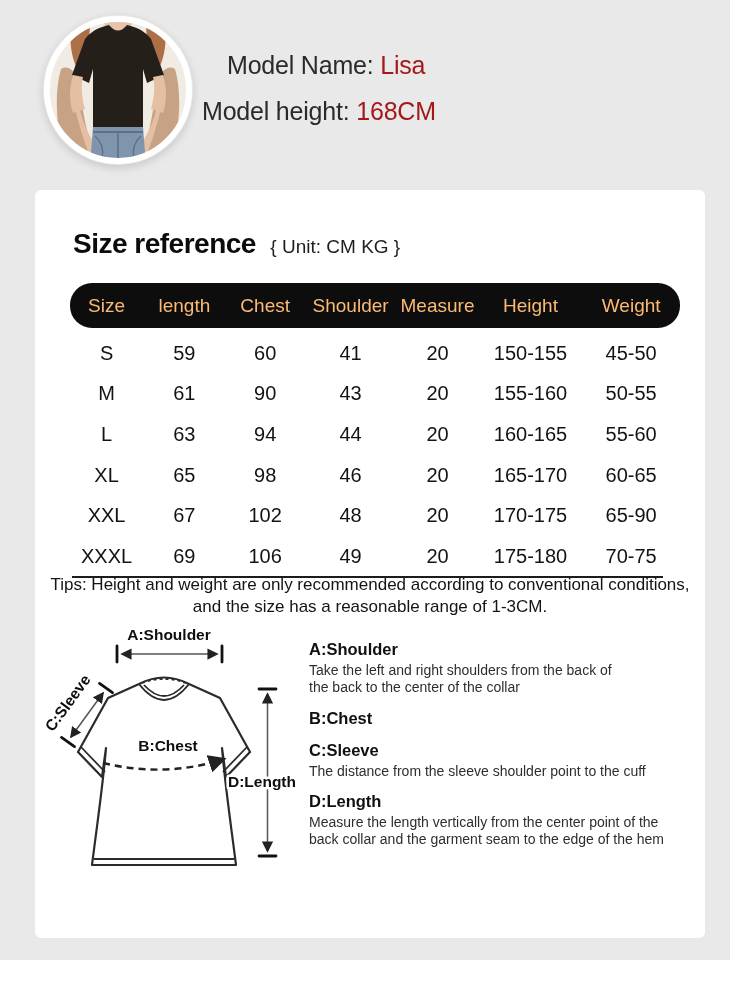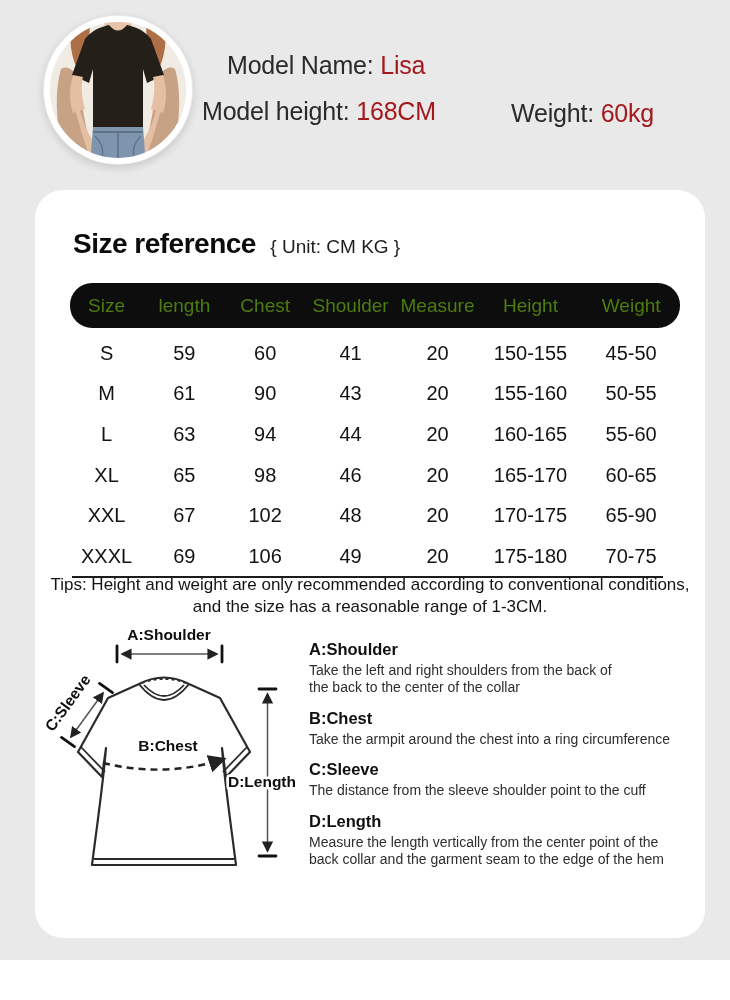--- a/index.html
+++ b/index.html
@@ -14,30 +14,30 @@
   }
   .hfield{position:absolute;font-size:25px;color:#2a2a2a;white-space:nowrap;letter-spacing:-0.2px;}
   .hfield .hval{color:#a3191c;}
   .f0{left:227px;top:51px;}
   .f1{left:507px;top:51px;}
   .f2{left:202px;top:97px;}
   .f3{left:511px;top:99px;}
   
   .card{
     position:absolute;left:35px;top:190px;width:670px;height:748px;
-    background:#ffffff;border-radius:28px;
+    background:#ffffff;border-radius:6px;
   }
   .card-title-row{position:absolute;left:38px;top:38px;white-space:nowrap;}
   .card-title{font-size:28px;font-weight:bold;color:#0c0c0c;letter-spacing:-0.5px;}
   .unit-note{font-size:19px;color:#1e1e1e;margin-left:10px;}
   
   .grid7{display:grid;grid-template-columns:12% 13.5% 13% 15% 13.5% 17% 16%;}
   .thead{
     position:absolute;left:35px;top:93px;width:610px;height:45px;
-    background:#0d0d0d;border-radius:22px;color:#4d7c0f;font-size:19px;
+    background:#0d0d0d;border-radius:22px;color:#fdba74;font-size:19px;
     align-items:center;
   }
   .thead .cell{text-align:center;}
   .tbody{position:absolute;left:35px;top:143px;width:610px;}
   .trow{height:40.6px;align-items:center;font-size:20px;color:#131313;}
   .trow .cell{text-align:center;}
   .divider{position:absolute;left:37px;top:386px;width:591px;border-top:2px solid #1c1c1c;}
   .tips{
     position:absolute;left:15px;top:384px;width:640px;text-align:center;
     font-size:17px;line-height:1.32;color:#141414;
@@ -85,21 +85,20 @@
         <path d="M75,117 L75,150" stroke="#5c7187" stroke-width="1.5" fill="none"></path>
         <path d="M52,121 Q62,130 59,143" stroke="#5c7187" stroke-width="1.3" fill="none"></path>
         <path d="M98,121 Q88,130 91,143" stroke="#5c7187" stroke-width="1.3" fill="none"></path>
       </g>
       <circle cx="75" cy="75" r="71" fill="none" stroke="#ffffff" stroke-width="6"></circle>
     </svg>
   </div>
 
   <div class="hfield f0"><span>Model Name: </span><span class="hval">Lisa</span></div>
   <div class="hfield f2"><span>Model height: </span><span class="hval">168CM</span></div>
-  <div class="hfield f3"><span>Weight: </span><span class="hval">60kg</span></div>
 
   <div class="card">
 
     <div class="card-title-row">
       <span class="card-title">Size reference</span>
       <span class="unit-note">{ Unit: CM KG }</span>
     </div>
 
     <div class="thead grid7">
       <div class="cell">Size</div>
@@ -211,21 +210,20 @@
     </svg>
 
     <div class="guide">
       <div class="g-sec">
         <div class="g-head">A:Shoulder</div>
         <div class="g-desc">Take the left and right shoulders from the back of
 the back to the center of the collar</div>
       </div>
       <div class="g-sec">
         <div class="g-head">B:Chest</div>
-        <div class="g-desc">Take the armpit around the chest into a ring circumference</div>
       </div>
       <div class="g-sec">
         <div class="g-head">C:Sleeve</div>
         <div class="g-desc">The distance from the sleeve shoulder point to the cuff</div>
       </div>
       <div class="g-sec">
         <div class="g-head">D:Length</div>
         <div class="g-desc">Measure the length vertically from the center point of the
 back collar and the garment seam to the edge of the hem</div>
       </div>

